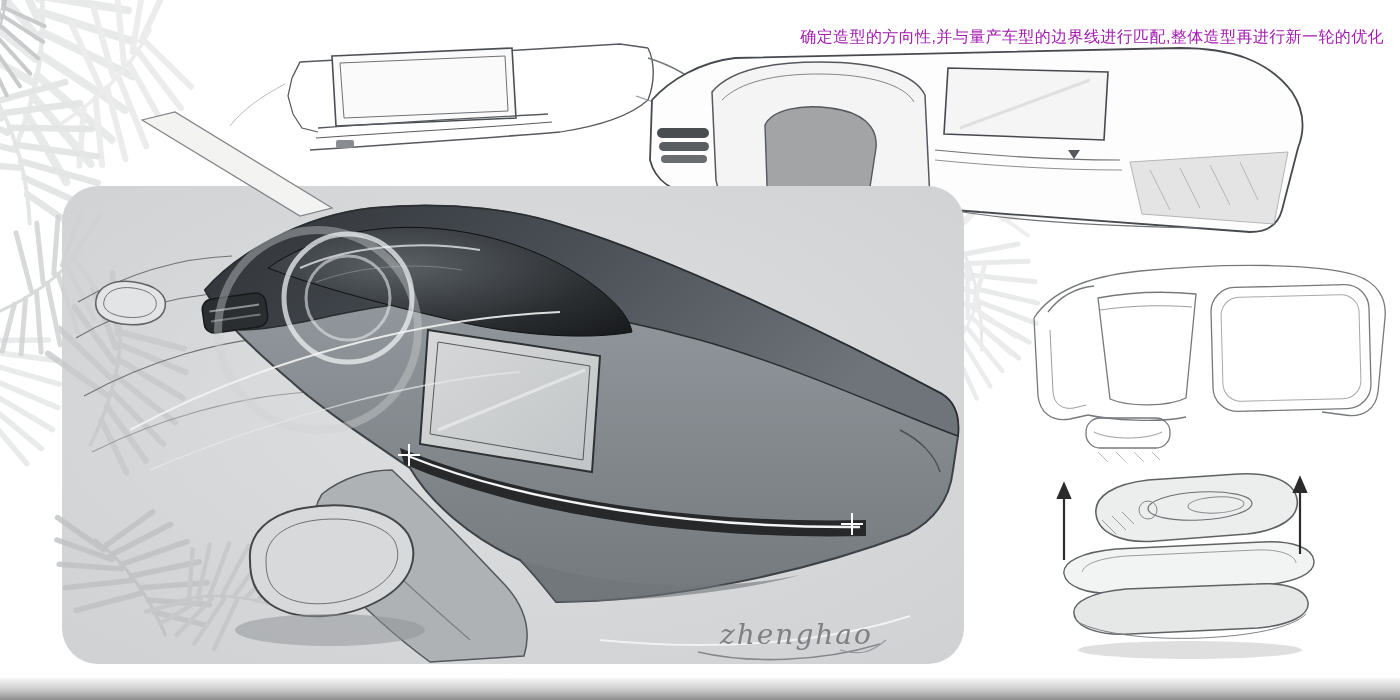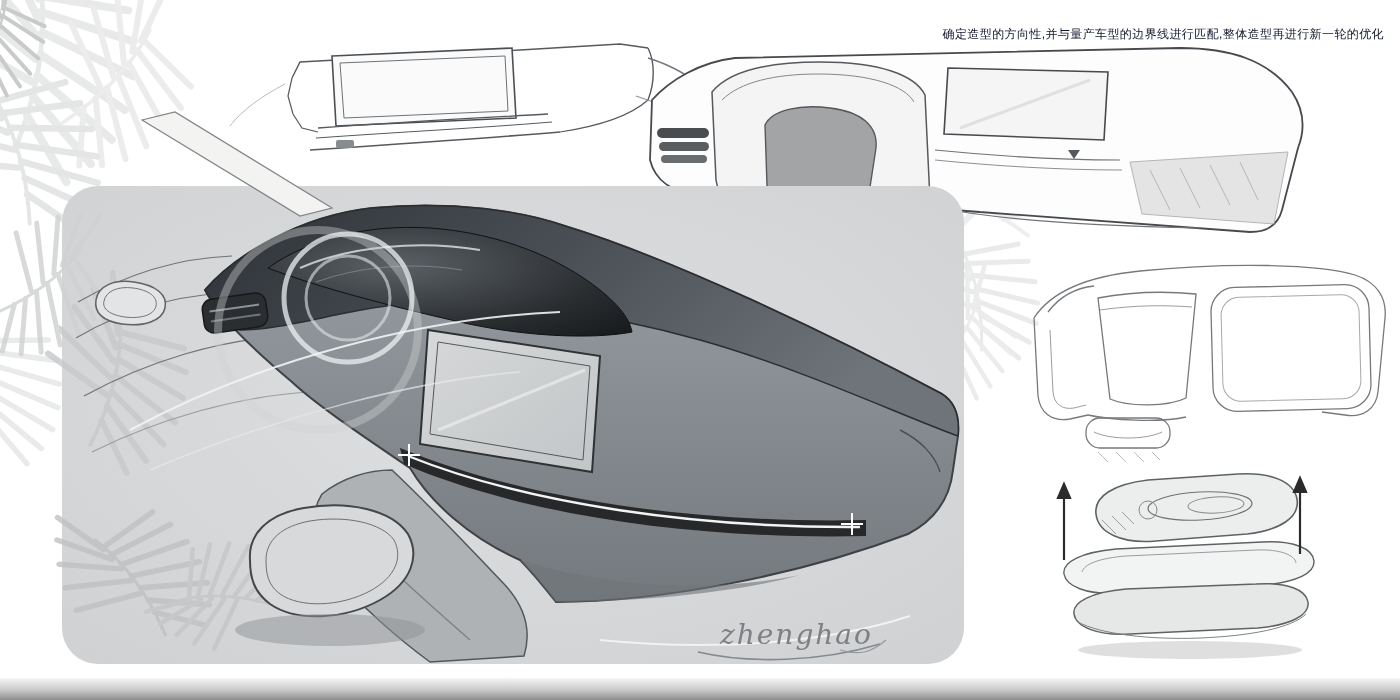--- a/index.html
+++ b/index.html
@@ -2,21 +2,21 @@
 <html style="--background: #ffffff; --panel_bg: #d8d9da; --sketch_ink: #3e4246; --dark_surface: #33373c; --highlight: #f2f3f3; --annotation_text: #2b2b2b; --leaf: #e7e8e8; --bottom_gradient_start: #f6f6f6; --bottom_gradient_end: #8d8d8d;"><head>
 <meta charset="utf-8">
 <style>
   html,body{margin:0;padding:0;}
   body{background:#ffffff;font-family:"Liberation Sans",sans-serif;}
   .board{position:relative;width:1400px;height:700px;background:var(--background,#ffffff);overflow:hidden;}
   .board svg{position:absolute;left:0;top:0;}
   .annotation{
     position:absolute;top:26px;right:16px;
     font-family:"Liberation Sans",sans-serif;
-    font-size:12px;line-height:1.4;color:#0f172a;letter-spacing:.4px;
+    font-size:16px;line-height:1.4;color:#a21caf;letter-spacing:.4px;
   }
 </style>
 </head>
 <body>
 
 <div class="board">
 
 <svg width="1400" height="700" viewBox="0 0 1400 700">
   <defs>
     <linearGradient id="deckGrad" x1="0" y1="0" x2="1" y2="0.3">

